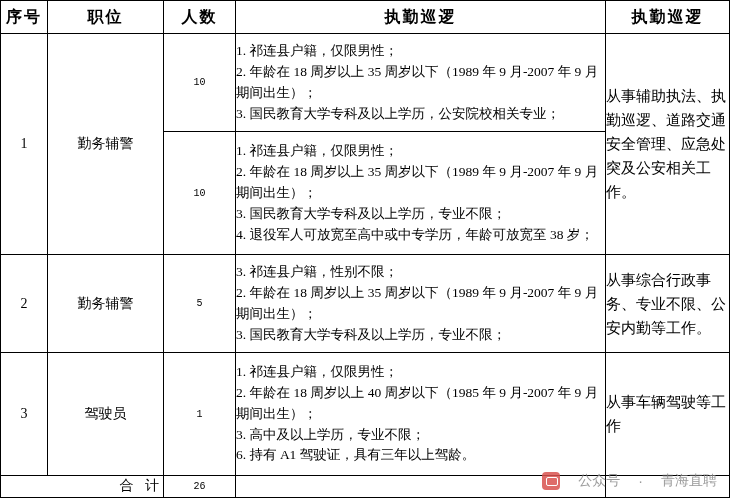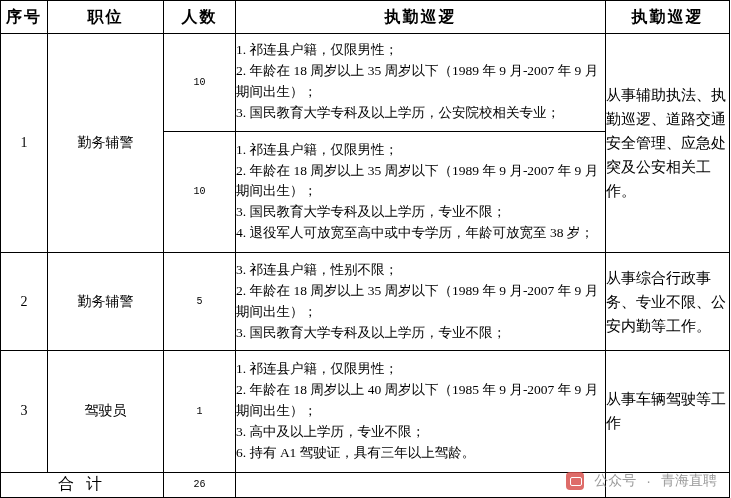--- a/index.html
+++ b/index.html
@@ -60,31 +60,31 @@
     white-space: normal;
   }
   .work-cell {
     font-size: 15px;
     line-height: 1.6;
     padding: 4px 4px 4px 4px;
     vertical-align: middle;
     text-align: left;
   }
   .total-label {
-    text-align: center;
-    font-size: 16px;
+    text-align: right;
+    font-size: 14px;
     letter-spacing: 4px;
   }
   .watermark {
     position: absolute;
     right: 14px;
     bottom: 8px;
     display: flex;
     align-items: center;
-    gap: 10px;
+    gap: 18px;
     font-family: "Liberation Sans", sans-serif;
     font-size: 14px;
     color: #8a8a8a;
     opacity: 0.85;
     pointer-events: none;
   }
   .watermark .wm-icon {
     width: 18px;
     height: 18px;
     border-radius: 4px;

